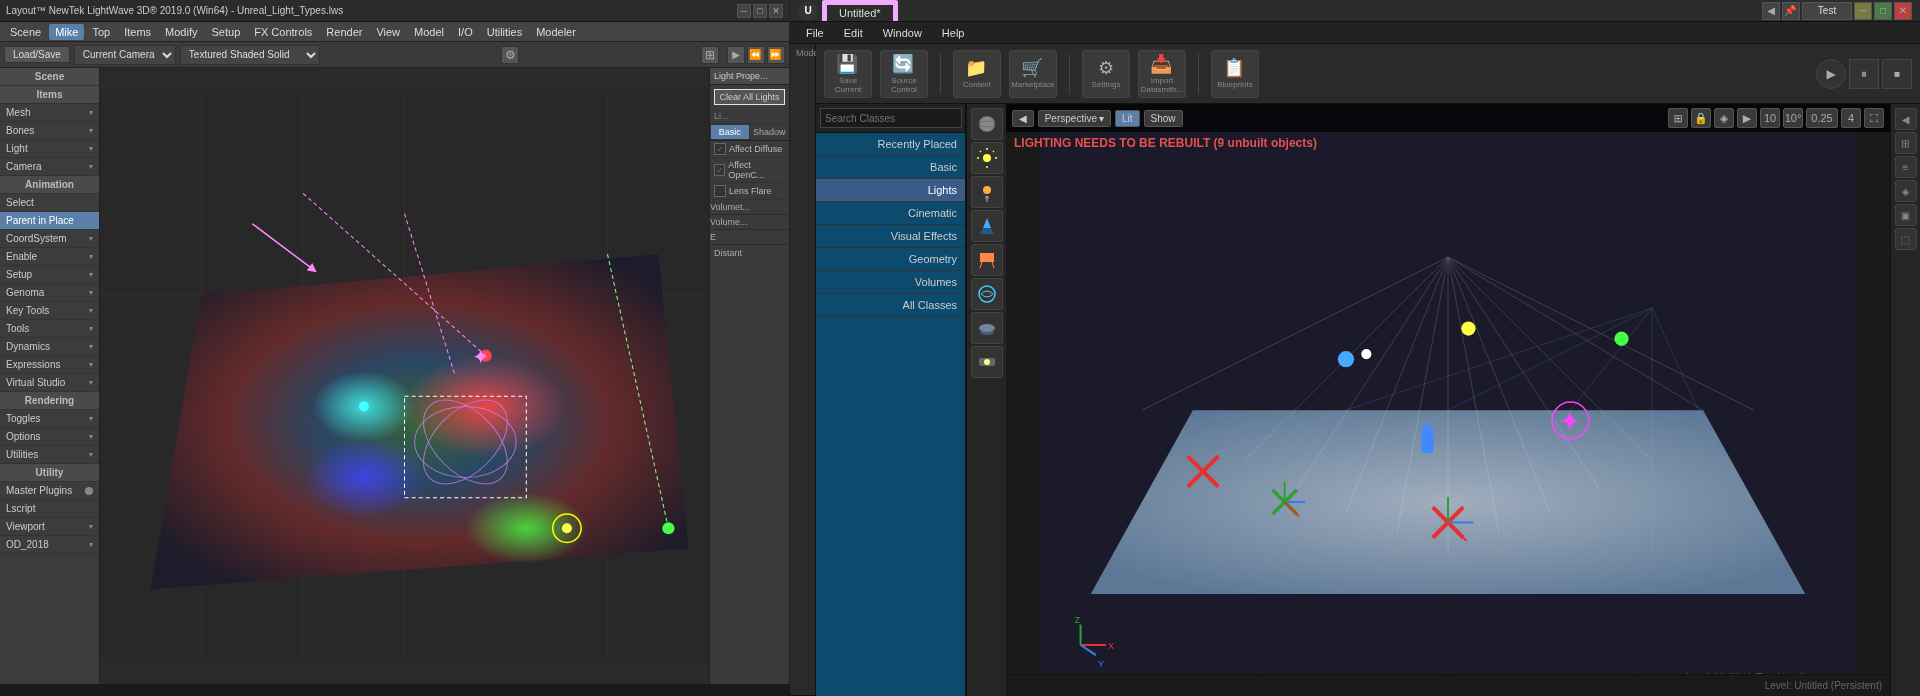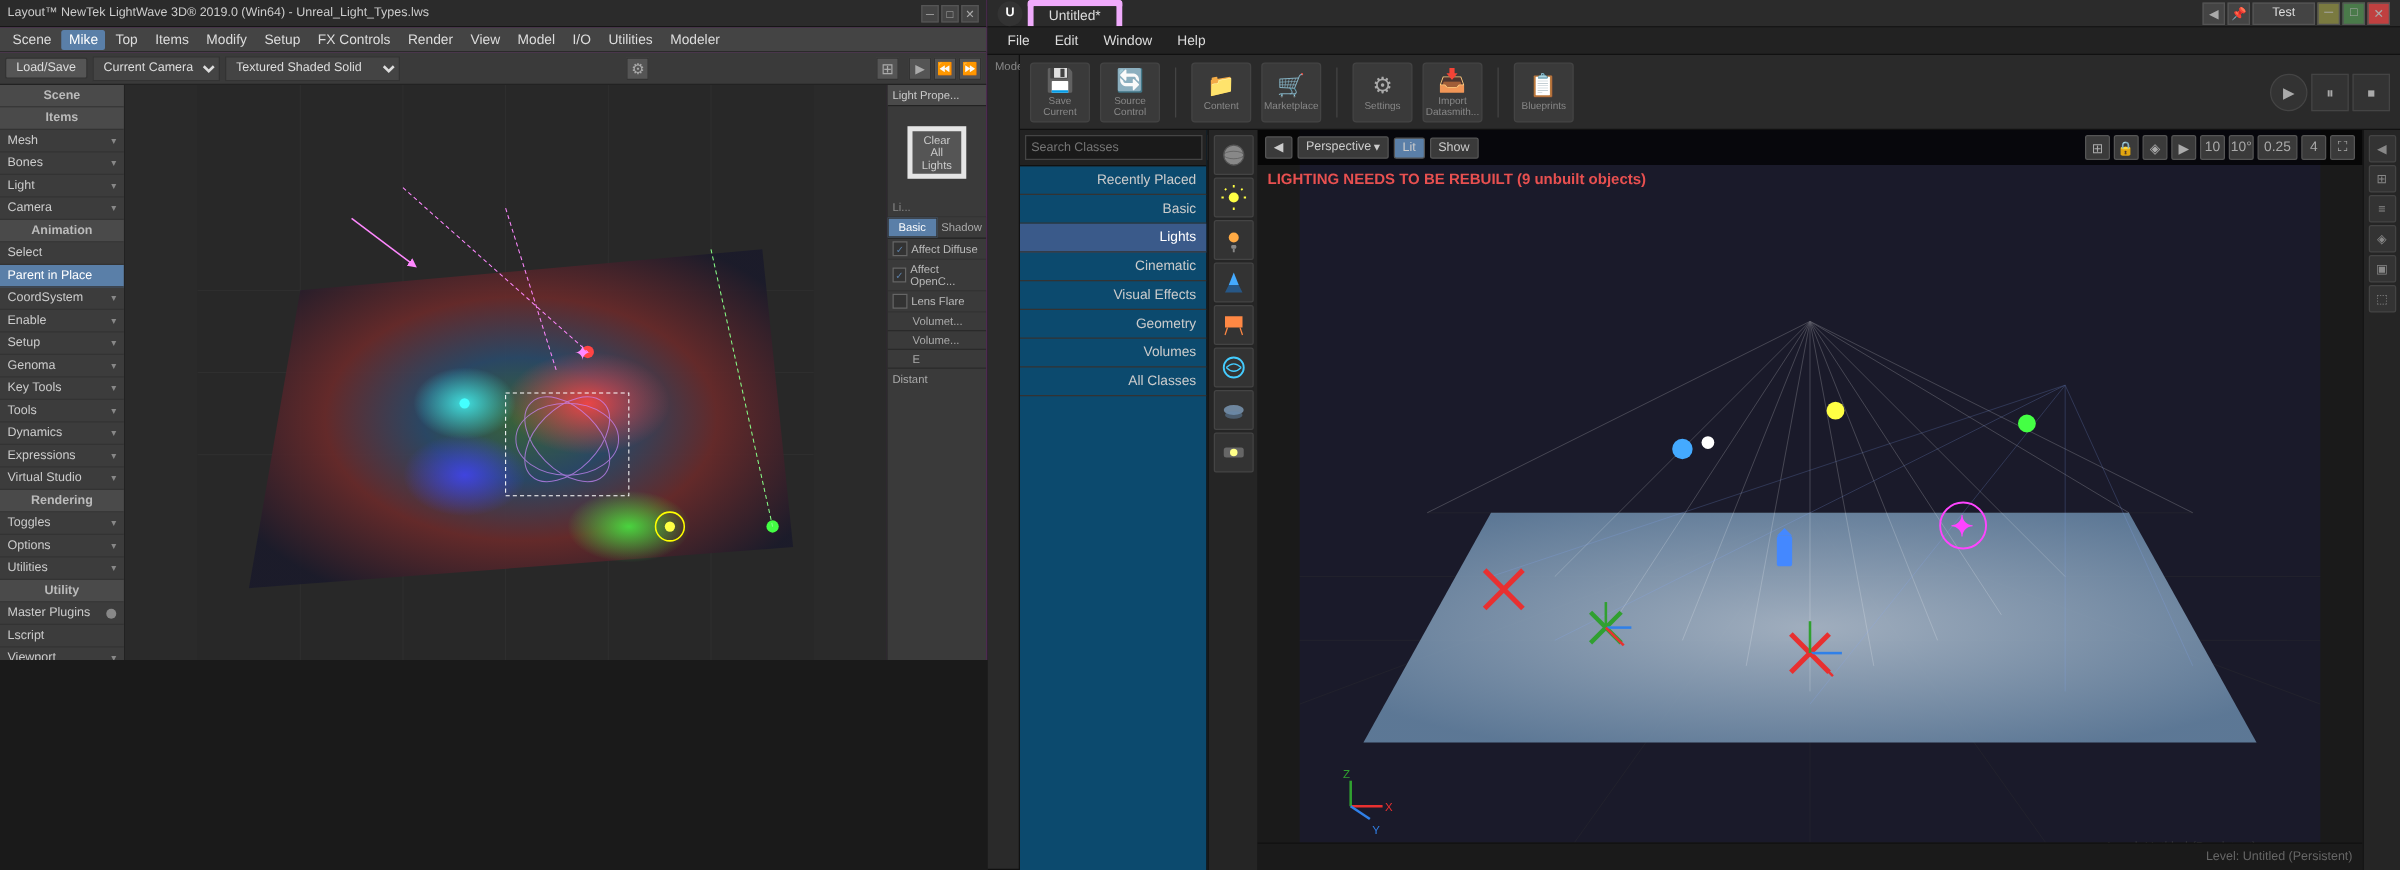--- a/index.html
+++ b/index.html
@@ -9,22 +9,22 @@
       overflow: hidden;
       font-family: 'Segoe UI', Arial, sans-serif;
       font-size: 11px;
       background: #1a1a1a;
       display: flex;
     }
 
     
     #lightwave-panel {
       width: 790px;
-      height: 528px;
-      background: #d946ef;
+      height: 684px;
+      background: #f0abfc;
       display: flex;
       flex-direction: column;
       border-right: 1px solid #222;
     }
 
     .lw-title-bar {
       height: 22px;
       background: #2b2b2b;
       display: flex;
       align-items: center;
@@ -211,31 +211,31 @@
       background: #333;
       margin-right: 3px;
       display: flex;
       align-items: center;
       justify-content: center;
       color: #5a7fa8;
       font-size: 8px;
     }
     .lw-prop-label { font-size: 9px; color: #bbb; }
     .lw-clear-btn {
-      margin: 16px;
+      margin: 4px;
       padding: 2px 4px;
       background: #555;
-      border: 4px solid #e5e5e5;
+      border: 1px solid #e5e5e5;
       color: #ccc;
       font-size: 9px;
       text-align: center;
       cursor: pointer;
     }
     .lw-prop-row {
-      padding: 2px 20px;
+      padding: 2px 0;
       font-size: 9px;
       color: #aaa;
       border-bottom: 1px solid #2a2a2a;
     }
 
     
     .lw-distant {
       padding: 3px 4px;
       font-size: 9px;
       color: #aaa;
@@ -495,21 +495,21 @@
       background: #3a3a3a;
       border: 1px solid #555;
       color: #ccc;
       font-size: 10px;
       cursor: pointer;
       border-radius: 2px;
     }
     .ue-vp-btn.active { background: #5a7fa8; }
     .ue-vp-dropdown {
       display: flex;
-      align-items: flex-start;
+      align-items: flex-end;
       gap: 2px;
       padding: 2px 6px;
       background: #3a3a3a;
       border: 1px solid #555;
       color: #ccc;
       font-size: 10px;
       cursor: pointer;
       border-radius: 2px;
     }
 

